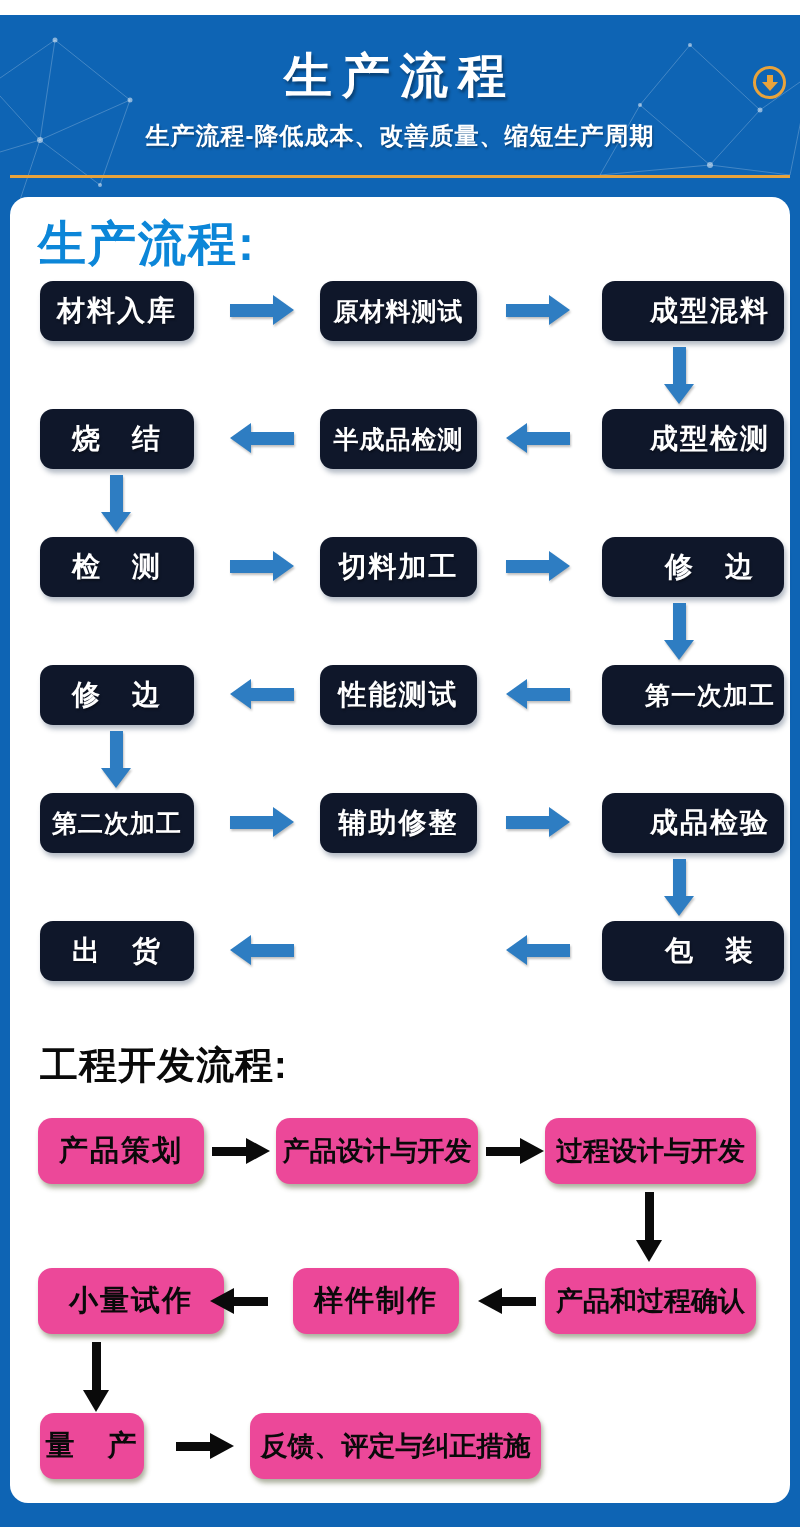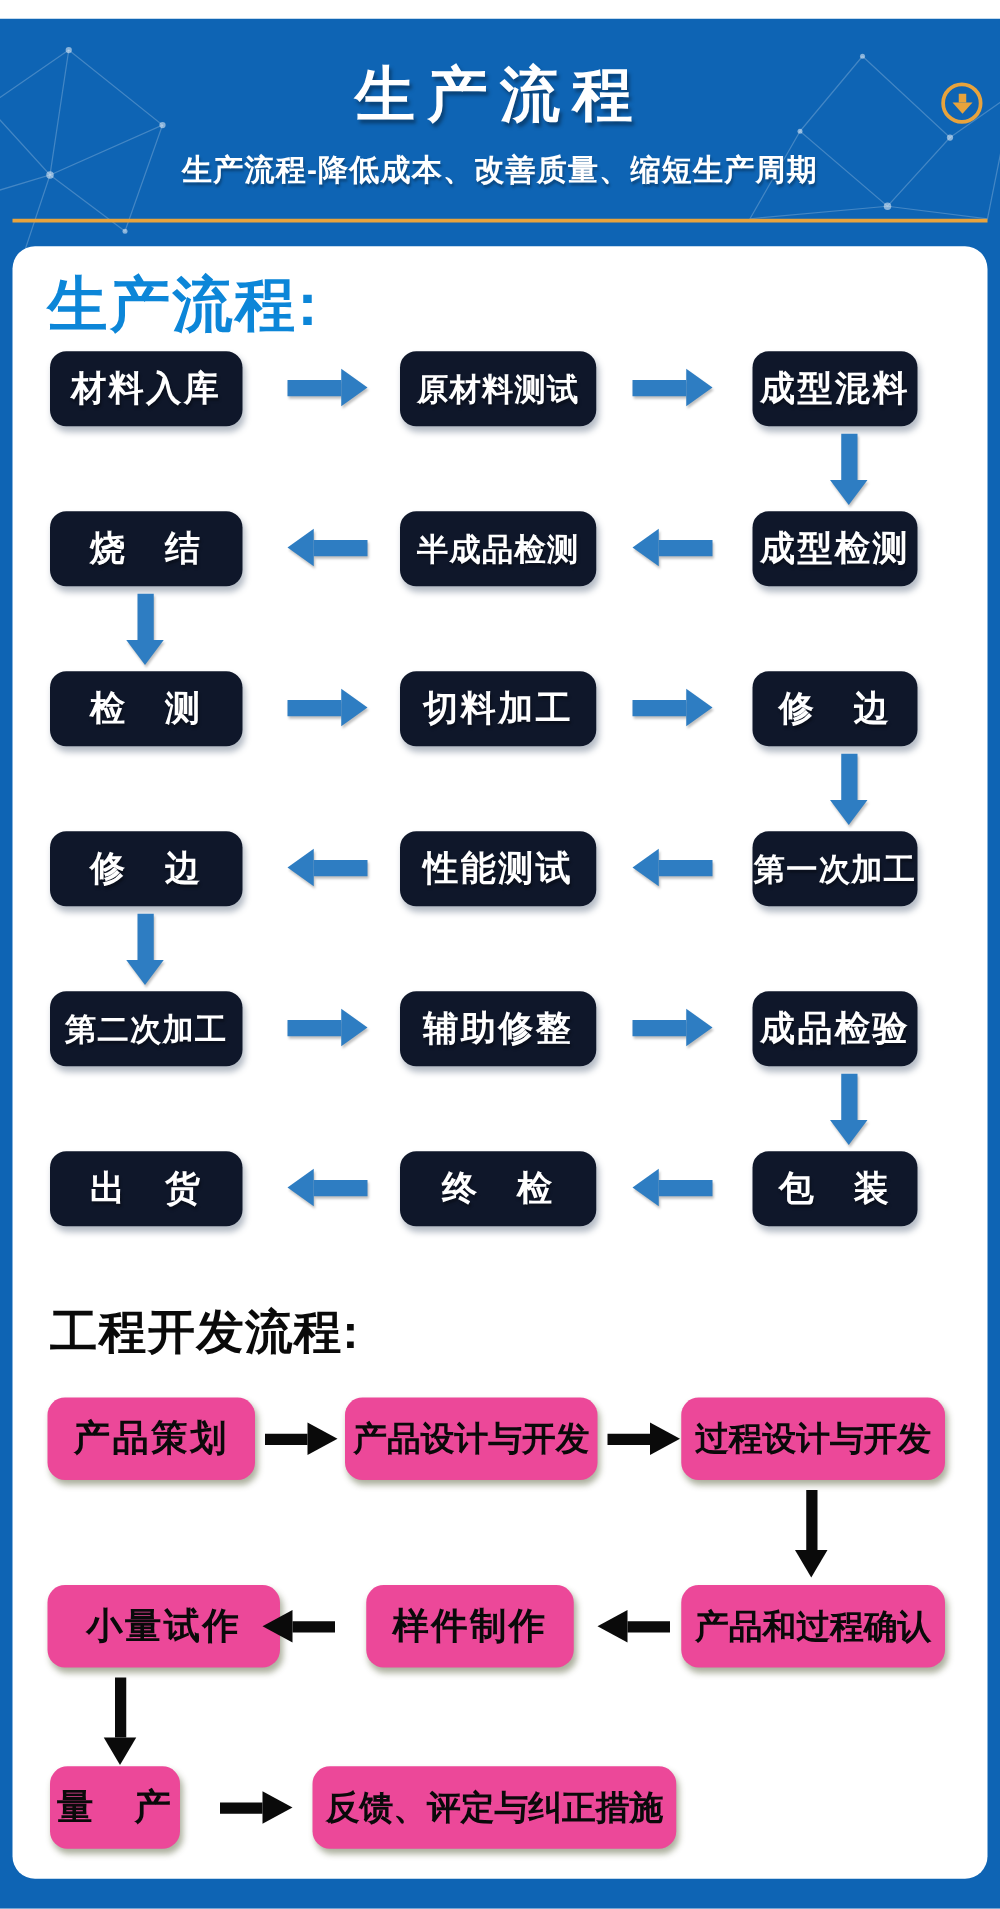--- a/index.html
+++ b/index.html
@@ -31,21 +31,21 @@
   .h-dev  { position:absolute; left:40px; top:1040px; font-size:38px; font-weight:bold;
     color:#0a0a0a; letter-spacing:1px; }
 
   .box-blue { position:absolute; height:60px; background:#0f172a; border-radius:13px;
     color:#fff; font-weight:bold; font-size:28px; letter-spacing:2px;
     display:flex; align-items:center; justify-content:center;
     box-shadow:2px 4px 5px rgba(40,60,90,.35); text-shadow:1px 2px 2px rgba(0,0,0,.35); }
   .box-blue.small { font-size:25px; letter-spacing:1px; }
   .c1 { left:40px;  width:154px; }
   .c3 { left:320px; width:157px; }
-  .c5 { left:602px; width:132px; }
+  .c5 { left:602px; width:148px;padding-left:34px; }
   .r1 { top:281px; } .r2 { top:409px; } .r3 { top:537px; }
   .r4 { top:665px; } .r5 { top:793px; } .r6 { top:921px; }
 
   .ha { position:absolute; height:13px; width:43px; background:#2e7dc2;
     filter:drop-shadow(1px 2px 1px rgba(0,0,0,.25)); }
   .ha.right::after { content:""; position:absolute; left:43px; top:-9px; width:0; height:0;
     border-left:21px solid #2e7dc2; border-top:15px solid transparent; border-bottom:15px solid transparent; }
   .ha.left::after { content:""; position:absolute; right:43px; top:-9px; width:0; height:0;
     border-right:21px solid #2e7dc2; border-top:15px solid transparent; border-bottom:15px solid transparent; }
   .va { position:absolute; width:13px; height:37px; background:#2e7dc2;
@@ -138,21 +138,20 @@
 
   <div class="box-blue r5 c1 small">第二次加工</div>
   <div class="ha right" style="left:230px; top:816px;"></div>
   <div class="box-blue r5 c3">辅助修整</div>
   <div class="ha right" style="left:506px; top:816px;"></div>
   <div class="box-blue r5 c5">成品检验</div>
   <div class="va" style="left:673px; top:859px;"></div>
 
   <div class="box-blue r6 c1">出　货</div>
   <div class="ha left" style="left:251px; top:944px;"></div>
-  <div class="box-blue r6 c3">终　检</div>
   <div class="ha left" style="left:527px; top:944px;"></div>
   <div class="box-blue r6 c5">包　装</div>
 
   <div class="h-dev">工程开发流程:</div>
 
   <div class="box-green" style="left:38px; top:1118px; width:166px;">产品策划</div>
   <div class="hb right" style="left:212px; top:1147px;"></div>
   <div class="box-green small" style="left:276px; top:1118px; width:202px;">产品设计与开发</div>
   <div class="hb right" style="left:486px; top:1147px;"></div>
   <div class="box-green small" style="left:545px; top:1118px; width:211px;">过程设计与开发</div>

